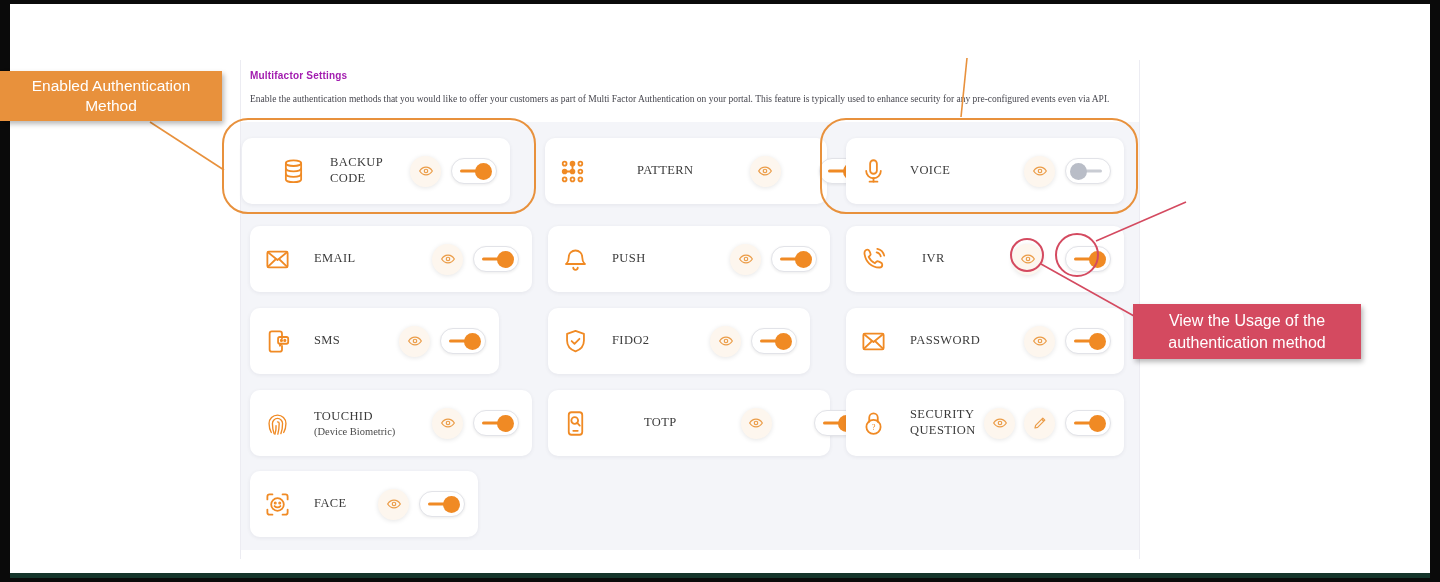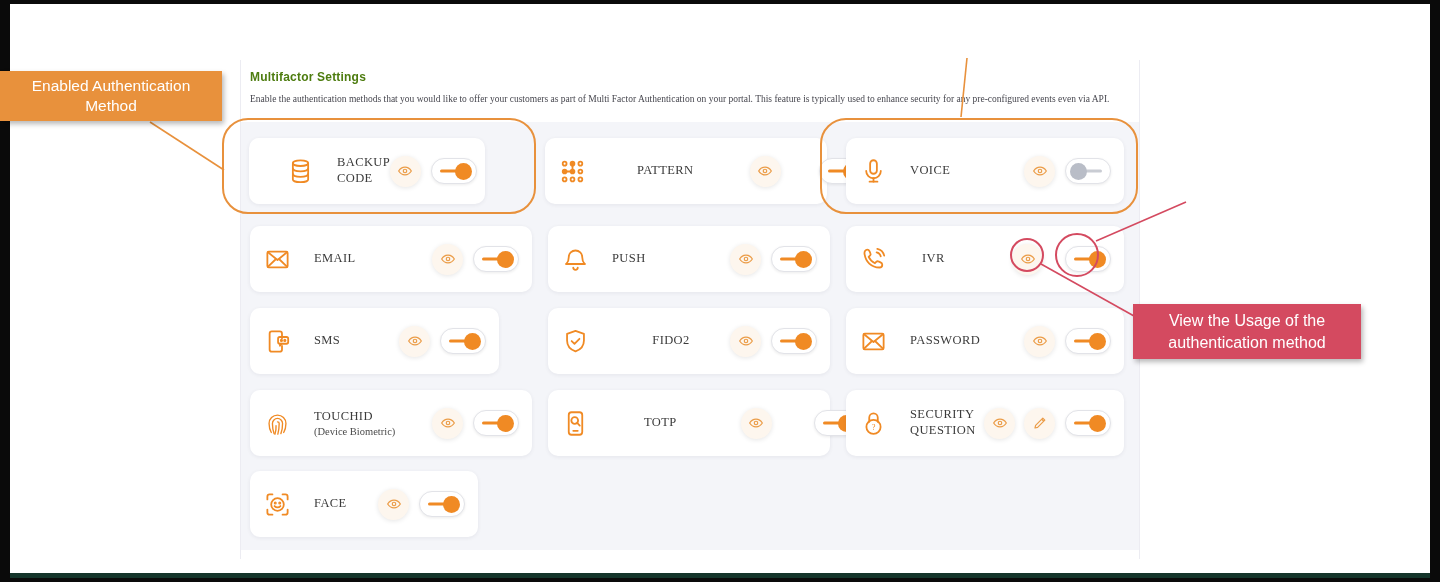--- a/index.html
+++ b/index.html
@@ -4,21 +4,21 @@
 <style>
   html,body{margin:0;padding:0;background:#000;}
   .canvas{position:relative;width:1440px;height:582px;background:#0a0a0a;overflow:hidden;
           font-family:"Liberation Sans",sans-serif;}
   .screen{position:absolute;left:10px;top:4px;right:10px;bottom:9px;background:#ffffff;}
   .teal-strip{position:absolute;left:10px;right:10px;bottom:4px;height:5px;background:#14352b;}
 
   
   .panel{position:absolute;left:230px;top:56px;width:900px;bottom:14px;background:#fff;
          border-left:1px solid #ececf2;border-right:1px solid #ececf2;box-sizing:border-box;}
-  .panel-title{position:absolute;left:9px;top:10px;font-size:12px;font-weight:700;color:#4d7c0f;letter-spacing:.2px;}
+  .panel-title{position:absolute;left:9px;top:10px;font-size:10px;font-weight:700;color:#a21caf;letter-spacing:.2px;}
   .panel-sub{position:absolute;left:9px;top:34px;font-family:"Liberation Serif",serif;font-size:9.5px;color:#46464e;white-space:nowrap;}
   .grid-bg{position:absolute;left:0;top:62px;width:100%;height:428px;background:#f4f5f9;}
 
   
   .card{position:absolute;background:#fff;border-radius:10px;box-shadow:0 1px 4px rgba(25,25,60,.07);
         display:flex;align-items:center;padding:0 13px 0 12px;box-sizing:border-box;}
   .m-icon{width:30px;height:30px;flex:0 0 30px;display:flex;align-items:center;justify-content:center;color:#F08A24;}
   .m-icon svg{width:27px;height:27px;}
   .m-labels{margin-left:22px;width:118px;font-family:"Liberation Serif","DejaVu Serif",serif;color:#3b3b3b;}
   .m-label{font-size:12.5px;letter-spacing:.4px;line-height:1.25;}
@@ -54,21 +54,21 @@
 
 <div class="canvas">
   <div class="teal-strip"></div>
   <div class="screen">
 
     <div class="panel">
       <div class="panel-title">Multifactor Settings</div>
       <div class="panel-sub">Enable the authentication methods that you would like to offer your customers as part of Multi Factor Authentication on your portal. This feature is typically used to enhance security for any pre-configured events even via API.</div>
       <div class="grid-bg"></div>
       <div id="cards">
-          <div class="card" style="left: 8px; top: 78px; width: 236px; height: 66px; padding-left: 36px;">
+          <div class="card" style="left: 1px; top: 78px; width: 268px; height: 66px; padding-left: 36px;">
             <span class="m-icon">
               <svg viewBox="0 0 24 24" fill="none" stroke="currentColor" stroke-width="1.6" stroke-linecap="round" stroke-linejoin="round">
                 <ellipse cx="12" cy="4.6" rx="6.8" ry="2.5"></ellipse>
                 <path d="M5.2 4.6v4.8c0 1.4 3 2.5 6.8 2.5s6.8-1.1 6.8-2.5V4.6"></path>
                 <path d="M5.2 9.4v4.8c0 1.4 3 2.5 6.8 2.5s6.8-1.1 6.8-2.5V9.4"></path>
                 <path d="M5.2 14.2V19c0 1.4 3 2.5 6.8 2.5s6.8-1.1 6.8-2.5v-4.8"></path>
               </svg>
             </span>
             <div class="m-labels">
               <div class="m-label">BACKUP CODE</div>
@@ -227,21 +227,21 @@
               <svg viewBox="0 0 24 24" fill="none" stroke="currentColor" stroke-width="1.8">
                 <path d="M2.5 12S6 6.2 12 6.2 21.5 12 21.5 12 18 17.8 12 17.8 2.5 12 2.5 12z"></path>
                 <circle cx="12" cy="12" r="2.6"></circle>
               </svg>
             </button>
             <button class="toggle on">
               <span class="bar"></span>
               <span class="knob"></span>
             </button>
           </div>
-          <div class="card" style="left: 307px; top: 248px; width: 282px; height: 66px; text-align: center;">
+          <div class="card" style="left: 307px; top: 248px; width: 262px; height: 66px;">
             <span class="m-icon">
               <svg viewBox="0 0 24 24" fill="none" stroke="currentColor" stroke-width="1.6" stroke-linecap="round" stroke-linejoin="round">
                 <path d="M12 2.5l7.5 2.8v5.9c0 4.8-3.2 8.2-7.5 9.6-4.3-1.4-7.5-4.8-7.5-9.6V5.3z"></path>
                 <path d="M8.6 11.6l2.5 2.5 4.4-4.5"></path>
               </svg>
             </span>
             <div class="m-labels">
               <div class="m-label">FIDO2</div>
             </div>
             <span class="spacer"></span>

